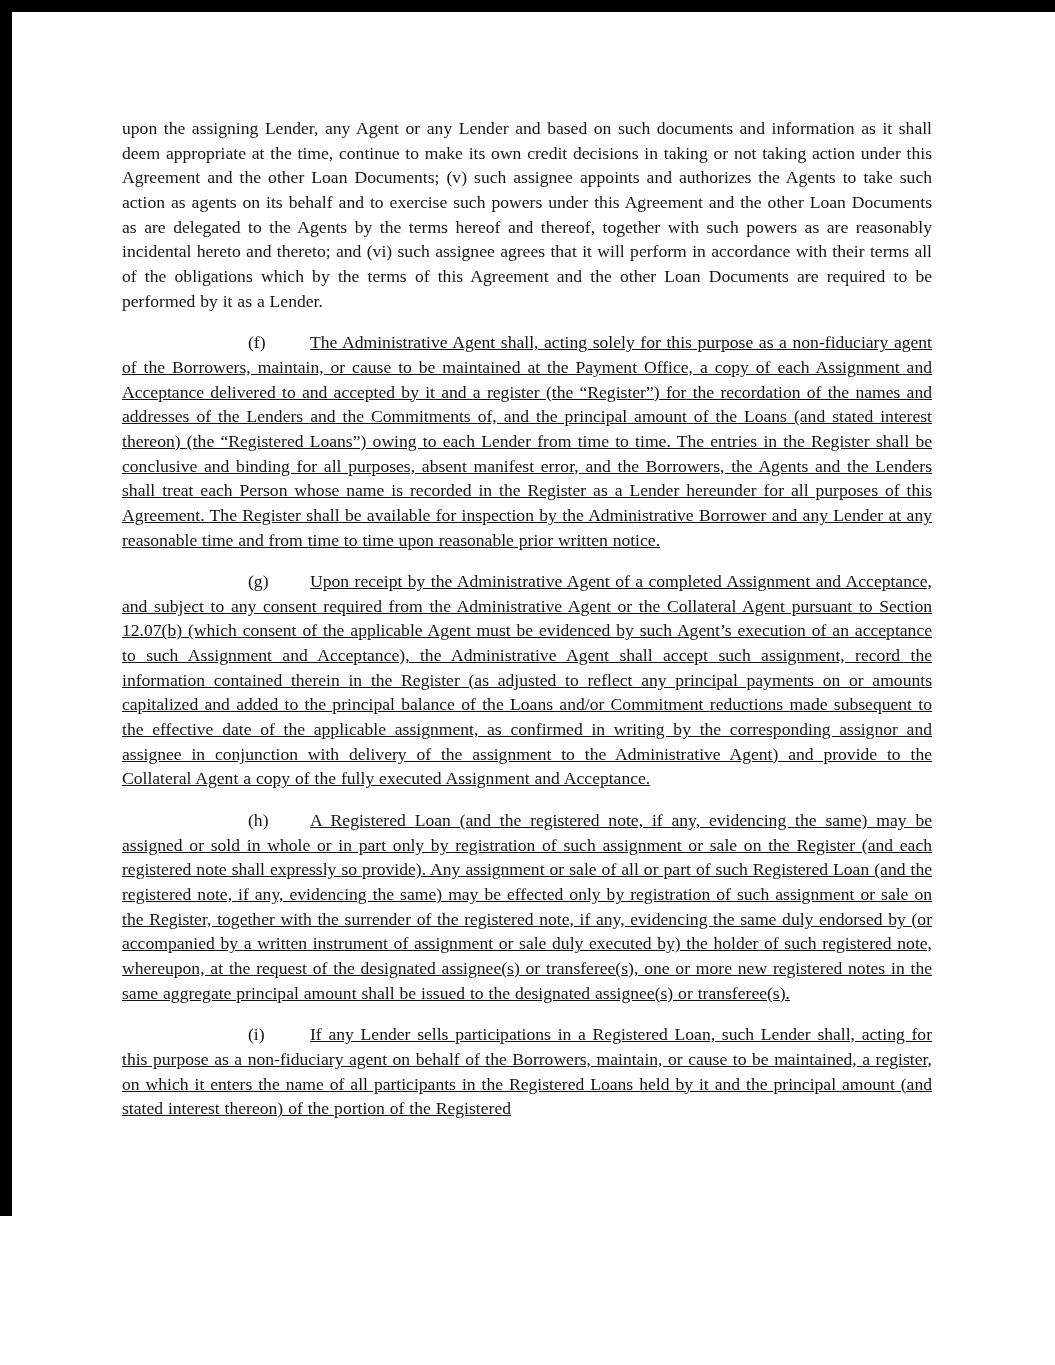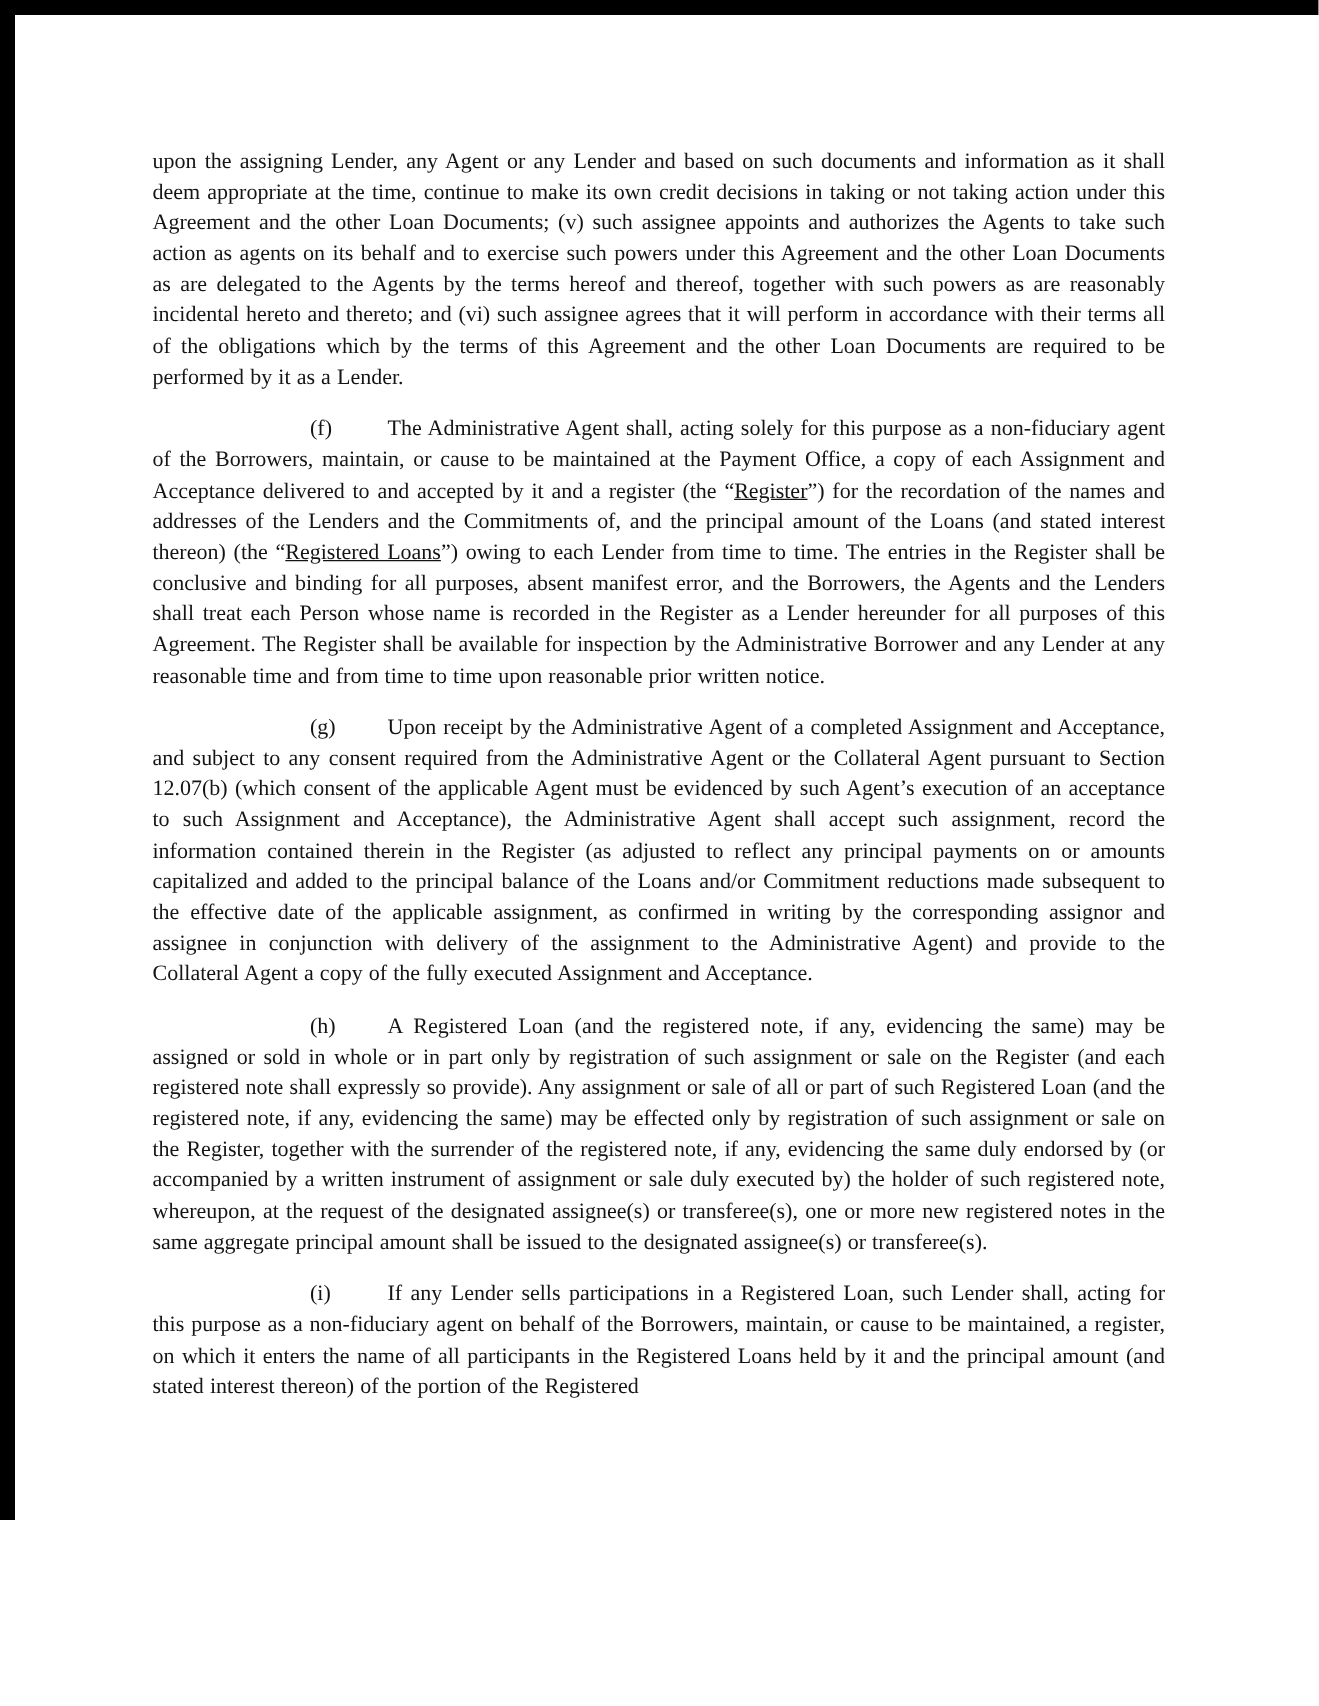--- a/index.html
+++ b/index.html
@@ -33,21 +33,21 @@
     top: 116px;
     width: 810px;
   }
   .content p {
     font-size: 17.6px;
     line-height: 24.65px;
     text-align: justify;
     text-align-last: left;
     word-spacing: 0.5px;
   }
-  .content p + p { margin-top: 17px; }
+  .content p + p { margin-top: 17px; text-decoration: underline; }
   .ind { display: inline-block; width: 126px; }
   .lab { display: inline-block; width: 62px; }
   .uterm { text-decoration: underline; }
   .page-number {
     position: absolute;
     left: 0; top: 1270px;
     width: 1055px;
     text-align: center;
     font-size: 18px;
     color: #141414;

